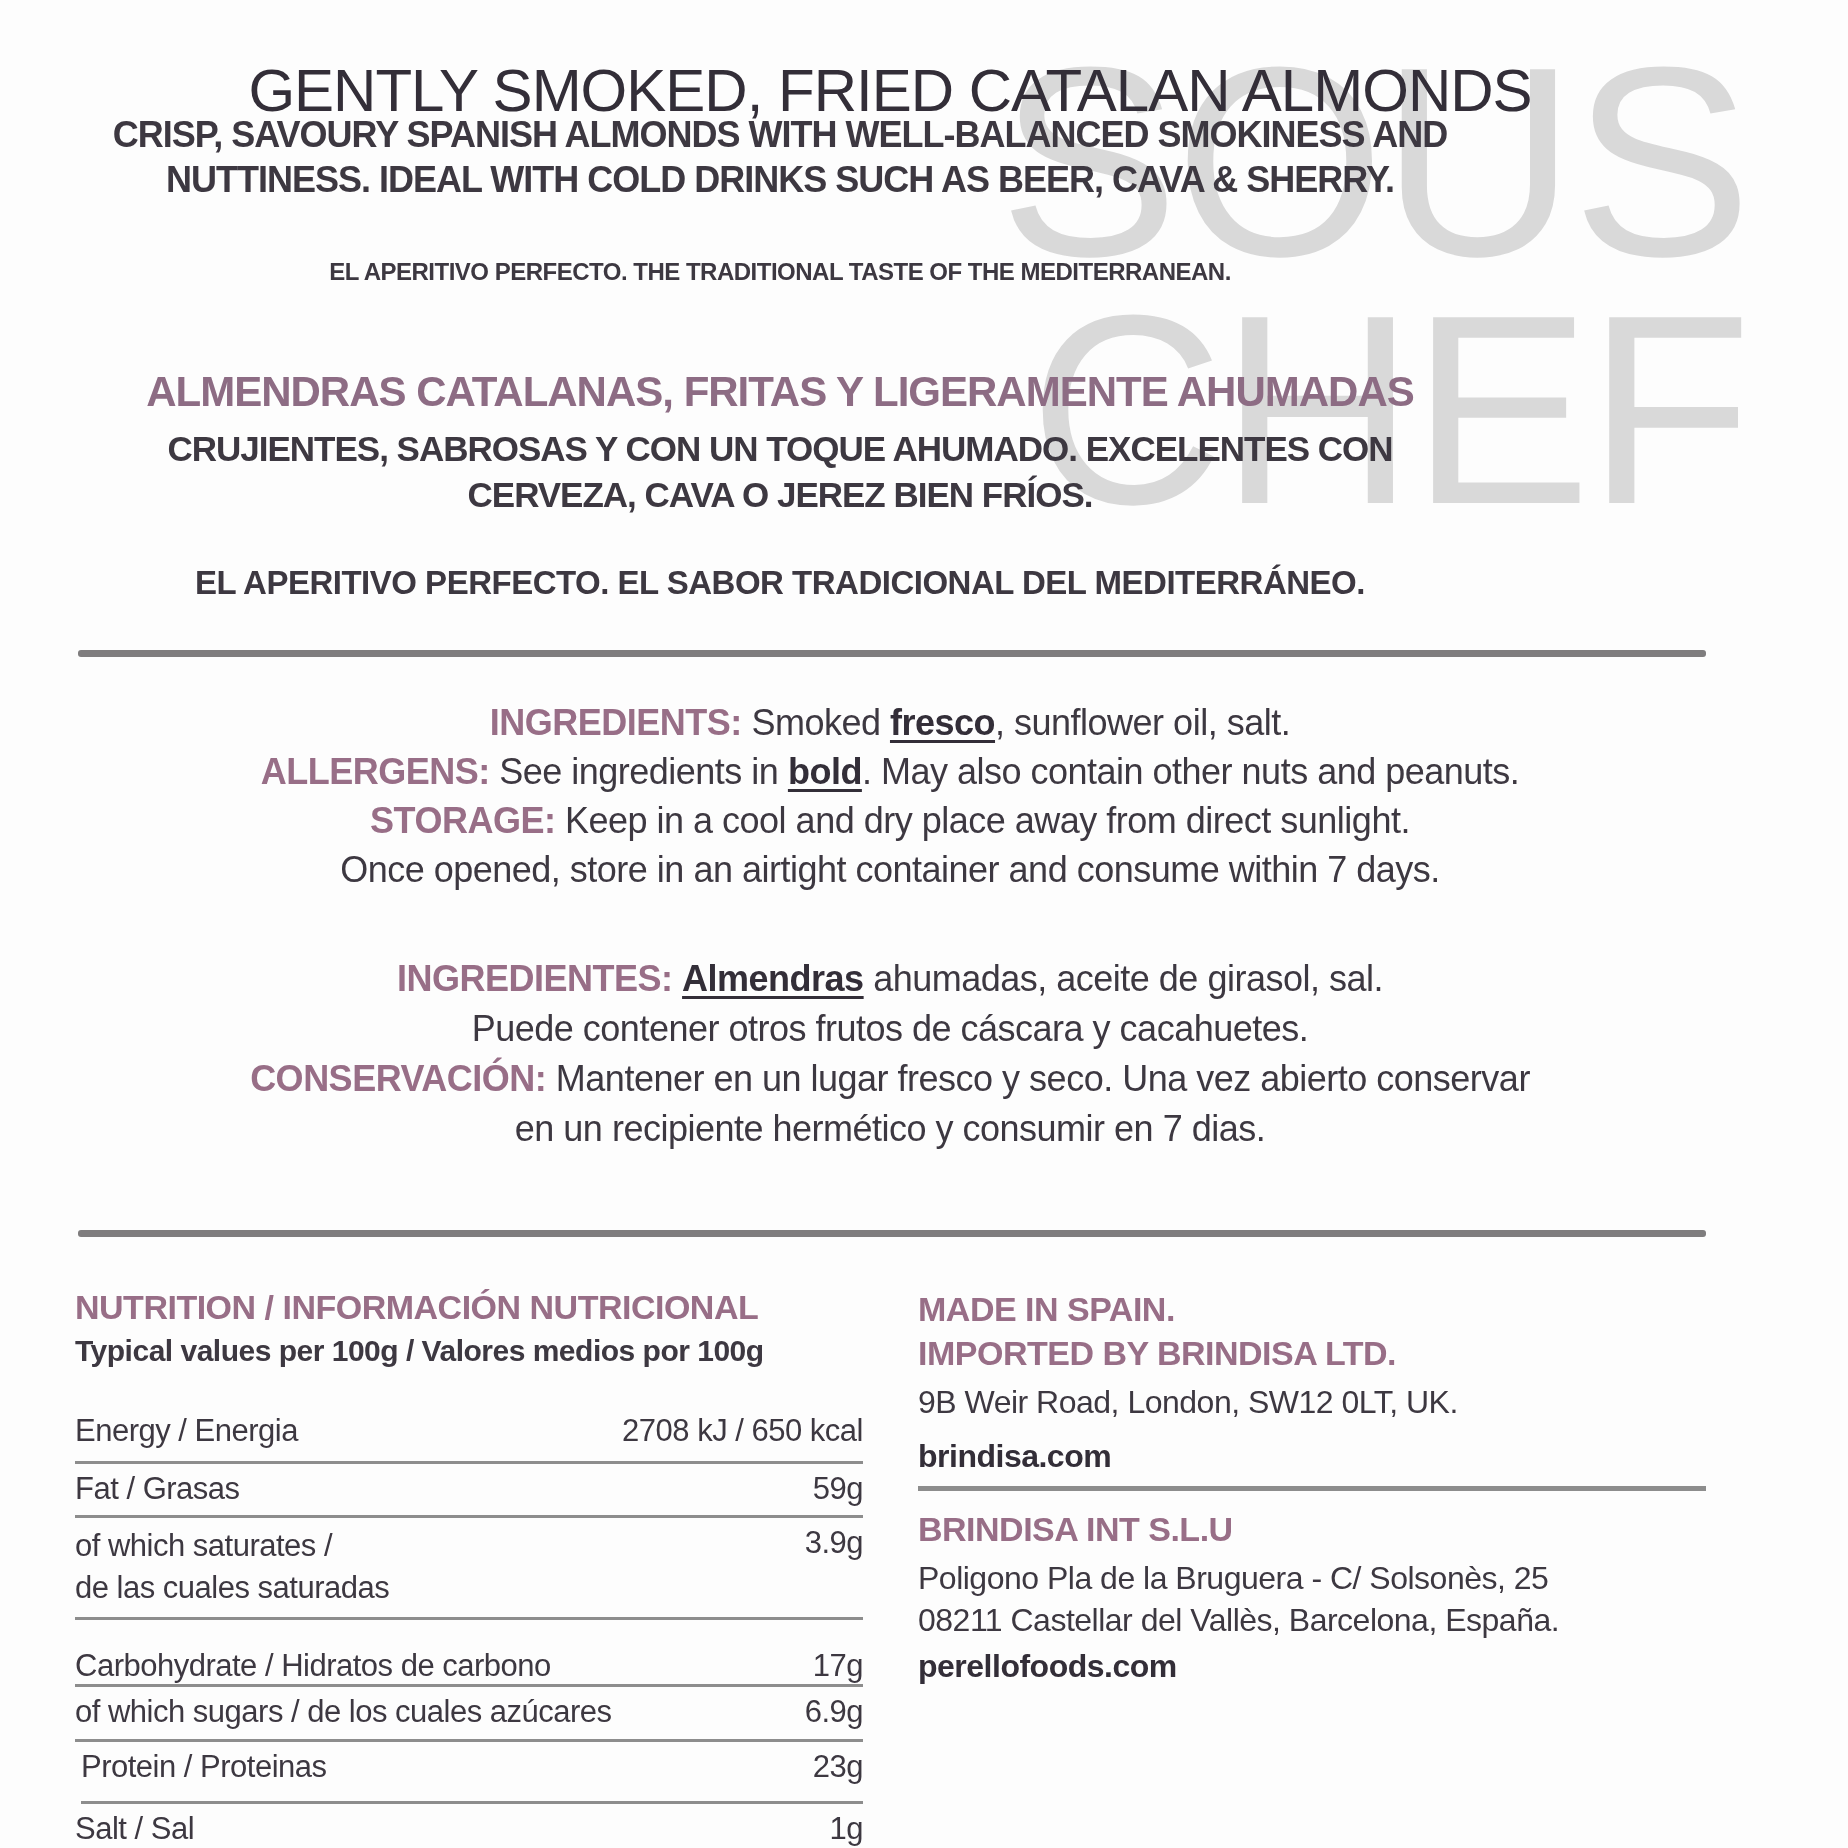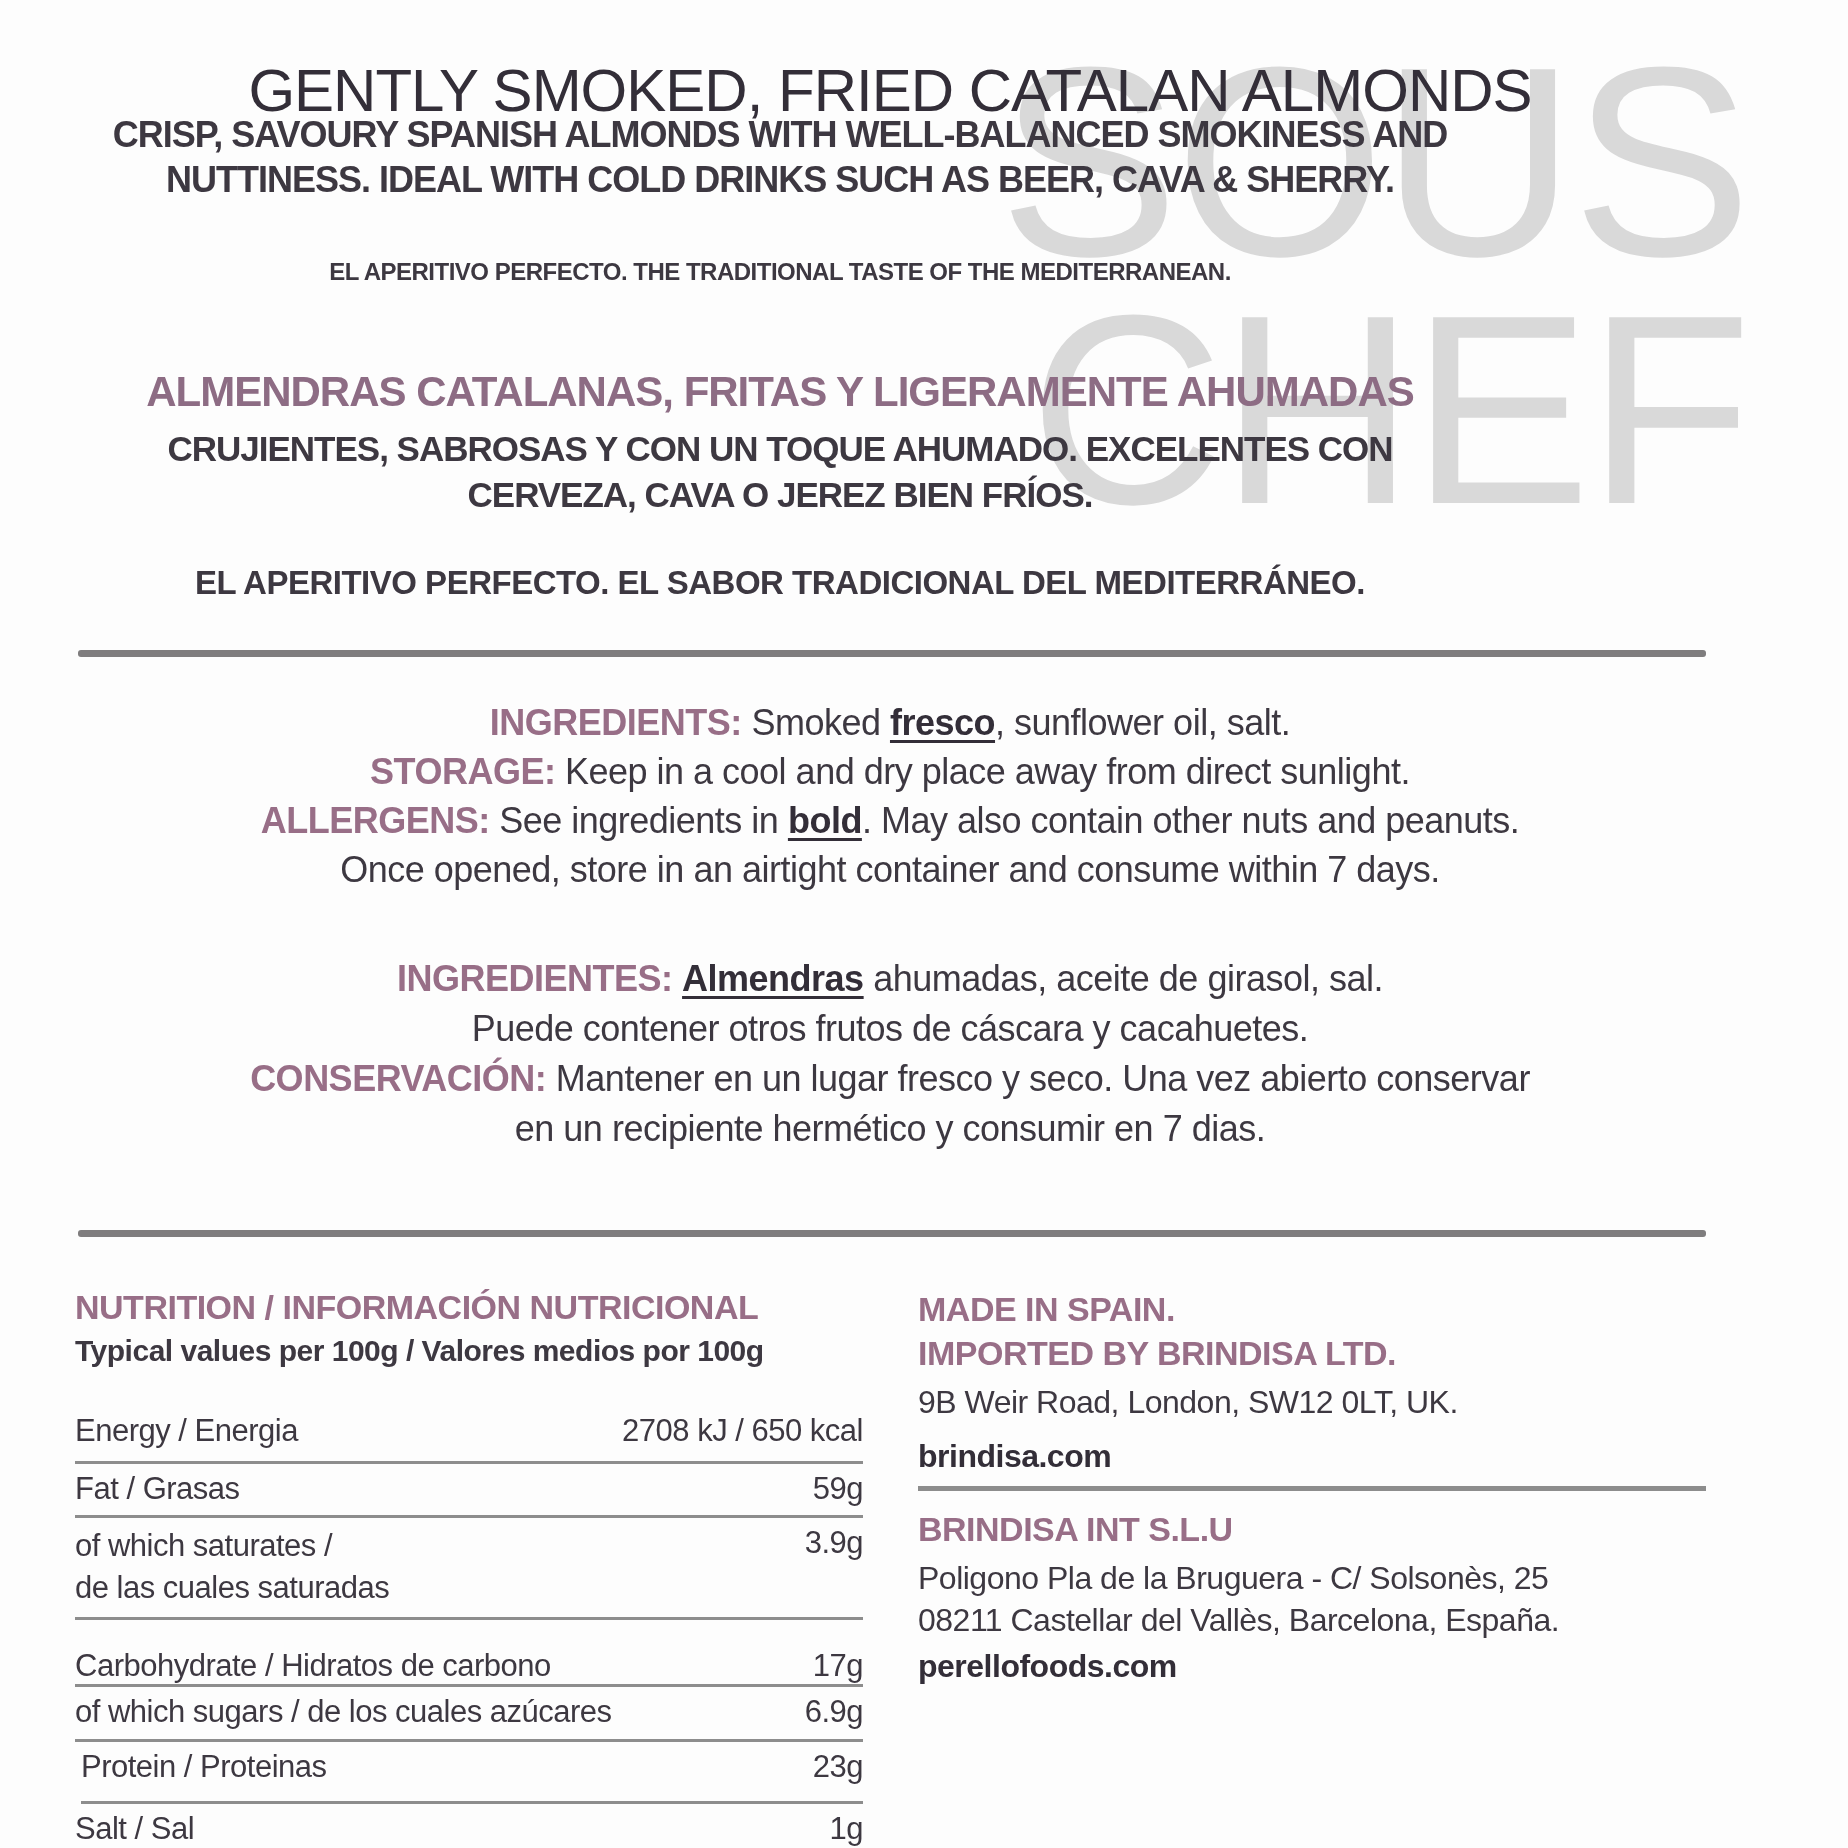--- a/index.html
+++ b/index.html
@@ -101,22 +101,22 @@
     <div>CRUJIENTES, SABROSAS Y CON UN TOQUE AHUMADO. EXCELENTES CON</div>
     <div>CERVEZA, CAVA O JEREZ BIEN FRÍOS.</div>
   </div>
 
   <div class="abs topcol ctr tagline-es">EL APERITIVO PERFECTO. EL SABOR TRADICIONAL DEL MEDITERRÁNEO.</div>
 
   <div class="divider div1"></div>
 
   <div class="abs widecol ctr ing ing-en">
     <div><span class="b mauve">INGREDIENTS:</span> <span>Smoked</span> <span class="bu">fresco</span><span>, sunflower oil, salt.</span></div>
+    <div><span class="b mauve">ALLERGENS:</span> <span>See ingredients in</span> <span class="bu">bold</span><span>. May also contain other nuts and peanuts.</span></div>
     <div><span class="b mauve">STORAGE:</span> <span>Keep in a cool and dry place away from direct sunlight.</span></div>
-    <div><span class="b mauve">ALLERGENS:</span> <span>See ingredients in</span> <span class="bu">bold</span><span>. May also contain other nuts and peanuts.</span></div>
     <div>Once opened, store in an airtight container and consume within 7 days.</div>
   </div>
 
   <div class="abs widecol ctr ing ing-es">
     <div><span class="b mauve">INGREDIENTES:</span> <span class="bu">Almendras</span> <span>ahumadas, aceite de girasol, sal.</span></div>
     <div>Puede contener otros frutos de cáscara y cacahuetes.</div>
     <div><span class="b mauve">CONSERVACIÓN:</span> <span>Mantener en un lugar fresco y seco. Una vez abierto conservar</span></div>
     <div>en un recipiente hermético y consumir en 7 dias.</div>
   </div>
 

